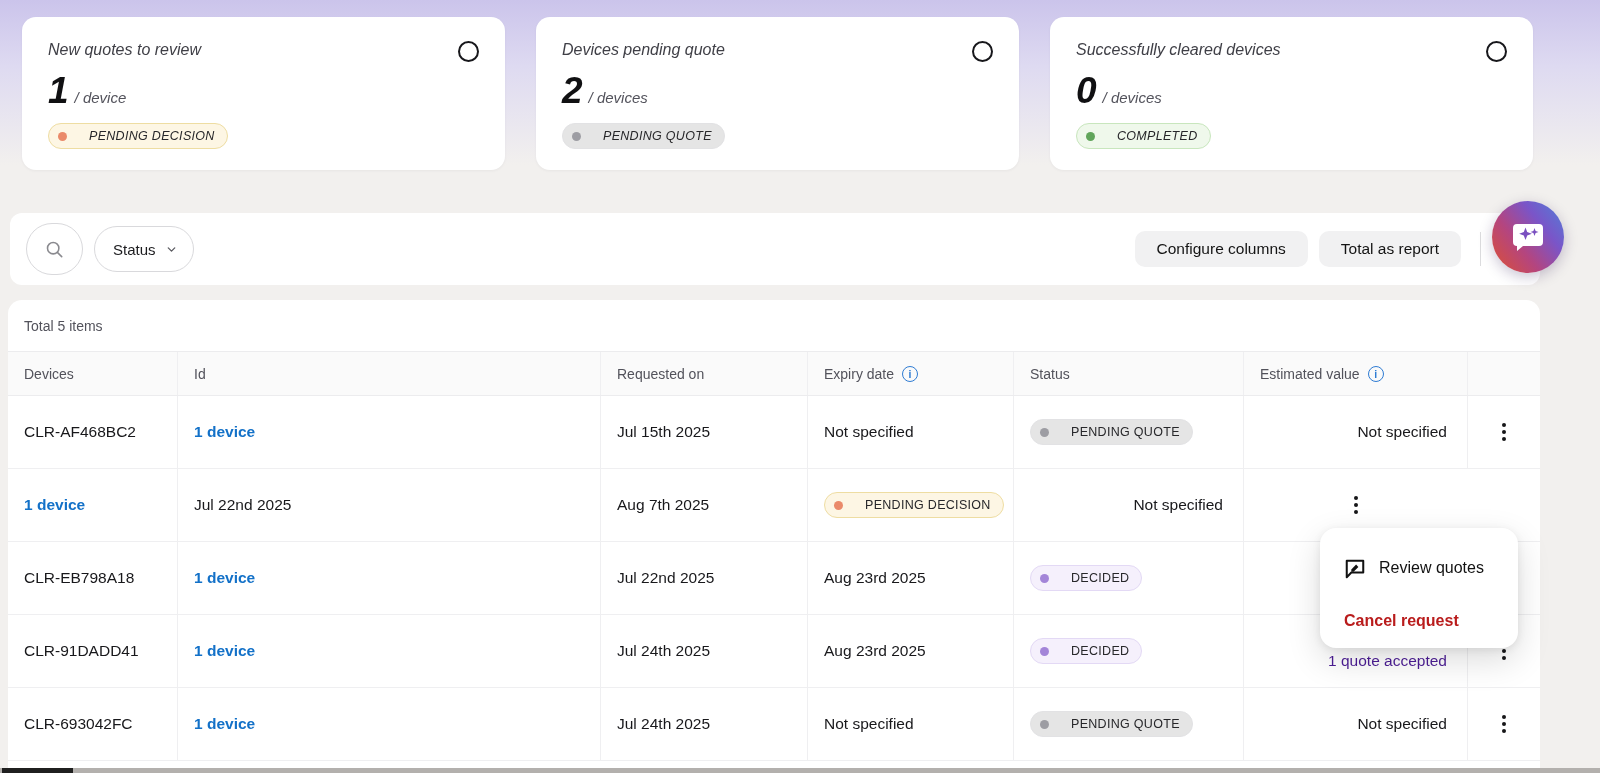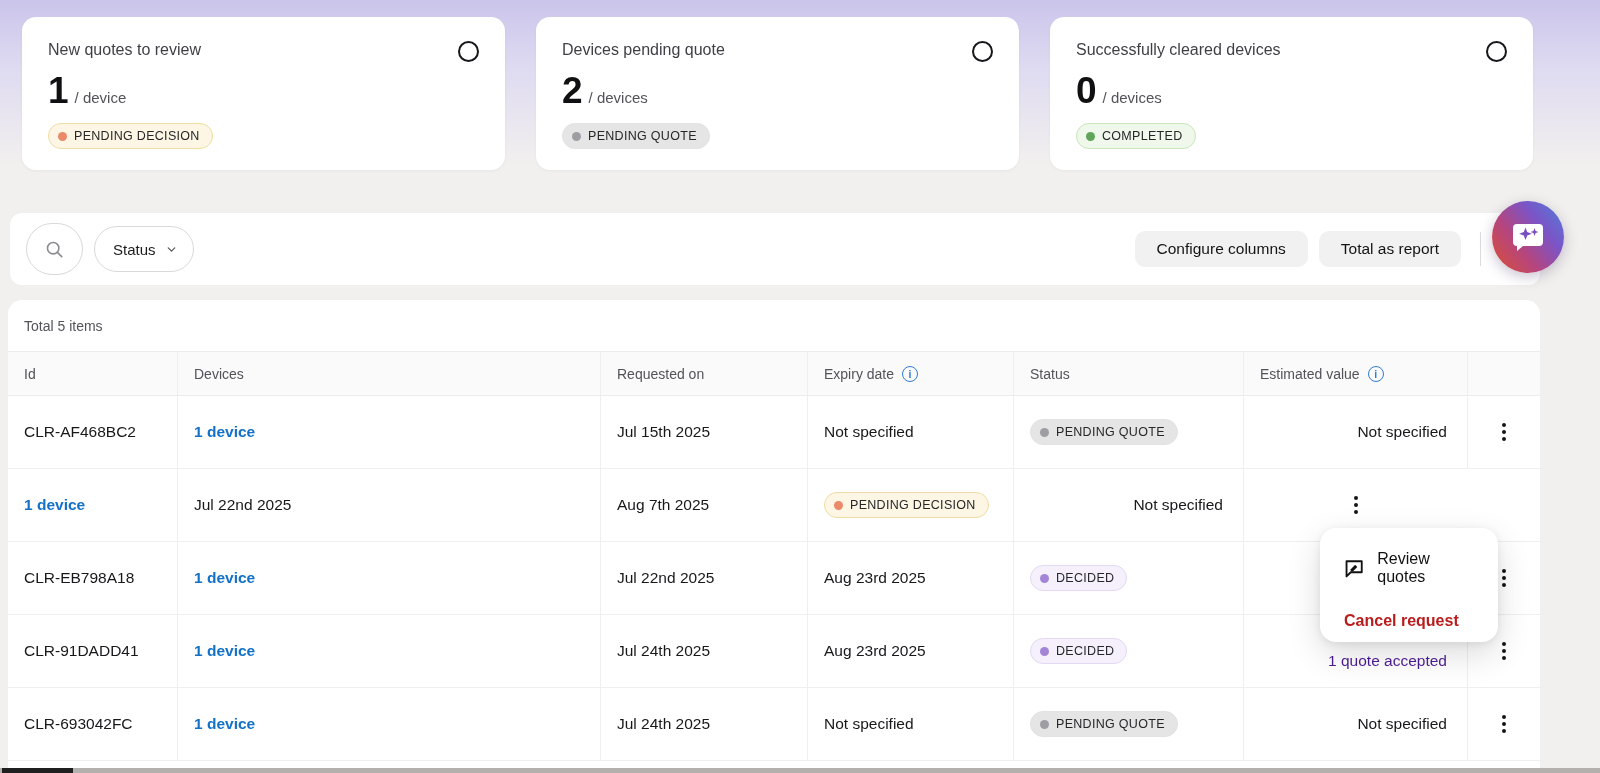--- a/index.html
+++ b/index.html
@@ -13,31 +13,31 @@
   }
   .top-gradient {
     position: absolute; top:0; left:0; width:1600px; height:165px;
     background: linear-gradient(180deg, #cbc4eb 0%, #dedaf1 40%, #f2f0ee 100%);
   }
 
   
   .cards { position:absolute; top:17px; left:22px; width:1511px; display:flex; gap:31px; }
   .card {
     flex:1; height:153px; background:#fff; border-radius:14px;
-    padding:24px 26px 0 26px; box-shadow:0 1px 3px rgba(30,30,60,.05);
+    padding:24px 26px 0 26px; box-shadow:0 1px 3px rgba(30,30,60,.05);font-style:italic;
   }
   .card-head { display:flex; justify-content:space-between; align-items:flex-start; }
   .card-title { font-size:16px; color:#3f3f46; }
   .ring { width:21px; height:21px; border:2.5px solid #17171b; border-radius:50%; background:#fff; cursor:pointer; }
   .count-row { display:flex; align-items:flex-end; gap:7px; margin-top:12px; }
   .count { font-size:37px; font-weight:700; color:#101012; line-height:0.9; letter-spacing:-1px; }
   .unit { font-size:15px; color:#52525b; padding-bottom:1px; }
 
   .badge {
-    display:inline-flex; align-items:center; gap:7px; height:26px;
+    display:inline-flex; align-items:center; gap:22px; height:26px;
     padding:0 12px 0 9px; border-radius:999px; border:1px solid transparent;
     font-size:12.5px; letter-spacing:.3px; color:#27272a; white-space:nowrap;
   }
   .badge .dot { width:9px; height:9px; border-radius:50%; flex:0 0 auto; }
   .badge.pending-decision { background:#fdf6e4; border-color:#eedda2; }
   .badge.pending-decision .dot { background:#ea8a6a; }
   .badge.pending-quote { background:#e5e5e5; border-color:#e2e2e4; }
   .badge.pending-quote .dot { background:#9d9da3; }
   .badge.completed { background:#eff8eb; border-color:#c8e6bd; }
   .badge.completed .dot { background:#61a55b; }
@@ -102,22 +102,22 @@
 
   .info-i {
     width:16px; height:16px; border:1.5px solid #2f7cd3; border-radius:50%;
     color:#2f7cd3; font-size:10.5px; font-weight:700; font-style:normal;
     display:inline-flex; align-items:center; justify-content:center;
     margin-left:8px; flex:0 0 auto; cursor:pointer;
   }
 
   
   .context-menu {
-    position:absolute; top:528px; left:1320px; width:178px;
-    background:#fff; border-radius:16px; padding:22px 0 8px;
+    position:absolute; top:528px; left:1320px; width:198px;
+    background:#fff; border-radius:16px; padding:22px 0 14px;
     box-shadow:0 12px 34px rgba(0,0,0,.14), 0 2px 8px rgba(0,0,0,.08);
     z-index:5;
   }
   .menu-item-review {
     display:flex; align-items:center; gap:13px; padding:0 24px;
     height:36px; font-size:16px; color:#121212; cursor:pointer;
   }
   .menu-item-cancel {
     display:flex; align-items:center; padding:0 24px; margin-top:22px;
     height:26px; font-size:16px; color:#b91c1c; font-weight:700; cursor:pointer;
@@ -220,24 +220,24 @@
     <path d="M25.5 9 l1.1 2.9 2.9 1.1 -2.9 1.1 -1.1 2.9 -1.1 -2.9 -2.9 -1.1 2.9 -1.1 z" fill="#7a4fc0"></path>
   </svg>
 </button>
 
 <div class="table-card">
 
   <div class="table-summary">Total 5 items</div>
 
   <div class="thead">
     <div class="th">
+      <span>Devices</span>
+    </div>
+    <div class="th">
       <span>Id</span>
-    </div>
-    <div class="th">
-      <span>Devices</span>
     </div>
     <div class="th">
       <span>Requested on</span>
     </div>
     <div class="th">
       <span>Expiry date</span>
       <i class="info-i">i</i>
     </div>
     <div class="th">
       <span>Status</span>

